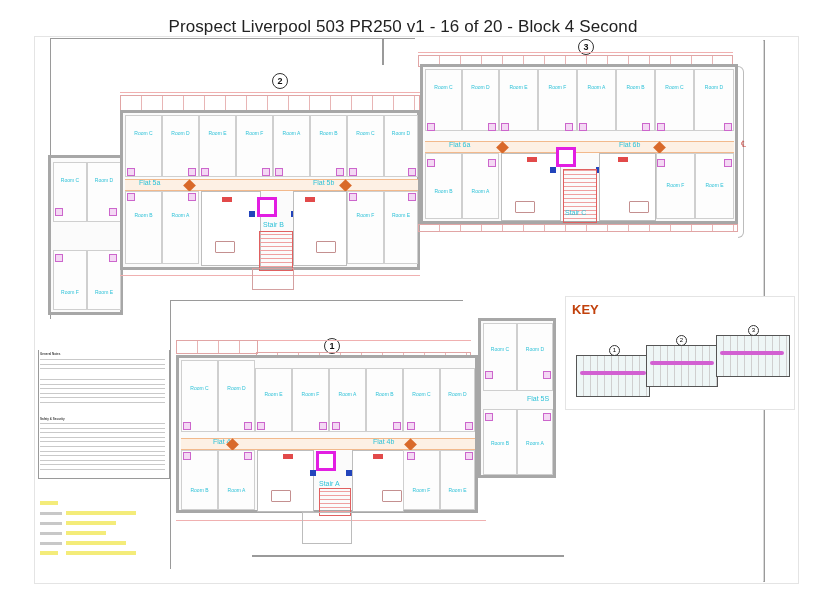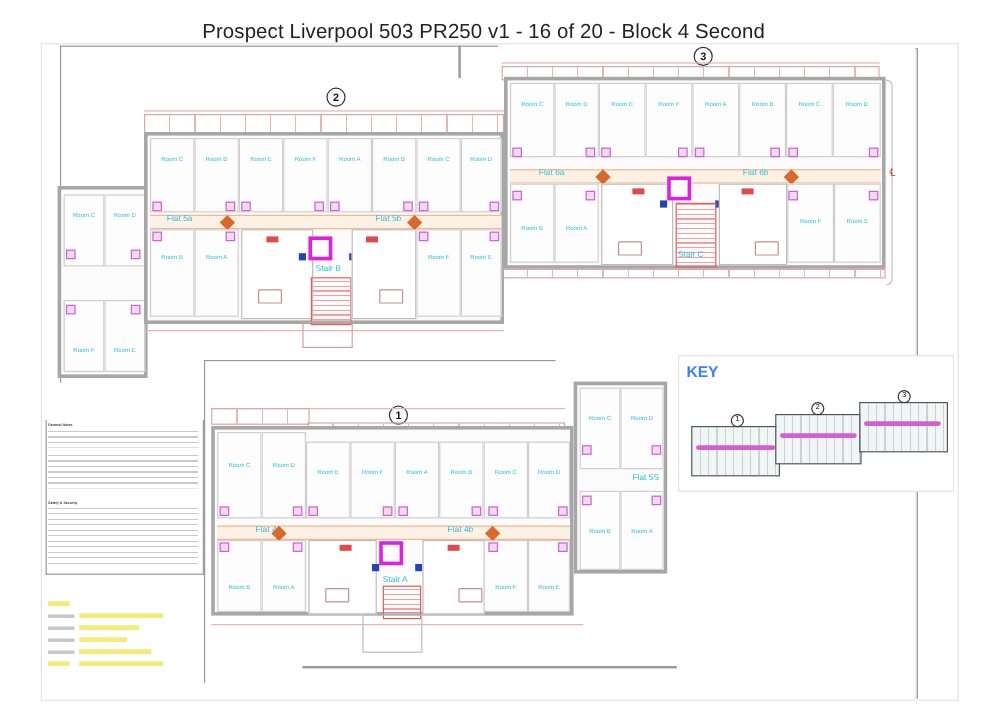--- a/index.html
+++ b/index.html
@@ -27,21 +27,21 @@
   .table{position:absolute;width:18px;height:10px;border:1px solid #c49090;border-radius:1px;}
   .fan{position:absolute;width:6px;height:6px;background:#2244bb;}
   .badge{position:absolute;width:14px;height:14px;border:1px solid #333;border-radius:50%;background:#fff;font-size:9px;font-weight:bold;text-align:center;line-height:14px;color:#111;}
   .notes{position:absolute;left:40px;top:352px;width:125px;font-size:3px;line-height:4.6px;color:#777;}
   .notes .h{font-weight:bold;color:#444;}
   .legend{position:absolute;left:40px;top:500px;width:125px;}
   .legend-row{height:8px;position:relative;margin-bottom:2px;}
   .legend-sw{position:absolute;left:0;top:2px;width:22px;height:3px;background:#c8c8c8;}
   .legend-tx{position:absolute;left:26px;top:1px;width:70px;height:4px;background:#f4ec7a;}
   .key-box{position:absolute;left:565px;top:296px;width:228px;height:112px;border:1px solid #e4e4e4;background:#fff;}
-  .key-title{position:absolute;left:6px;top:5px;font-size:13px;font-weight:bold;color:#3b82f6;}
+  .key-title{position:absolute;left:6px;top:5px;font-size:13px;font-weight:bold;color:#c2410c;}
   .key-block{position:absolute;border:1px solid #555;background:repeating-linear-gradient(90deg,#eef6f6 0 6px,#cfcfcf 6px 7px);}
   .key-pink{position:absolute;height:4px;background:#d260d2;border-radius:2px;}
   .key-badge{position:absolute;width:9px;height:9px;border:1px solid #333;border-radius:50%;font-size:6px;text-align:center;line-height:9px;background:#fff;}
   .centre-mark{position:absolute;left:741px;top:137px;font-size:9px;color:#c0332c;}
 </style>
 </head>
 <body>
 
 <div class="title"><span>Prospect Liverpool 503 PR250 v1 - 16 of 20 - Block 4 Second</span></div>
 

